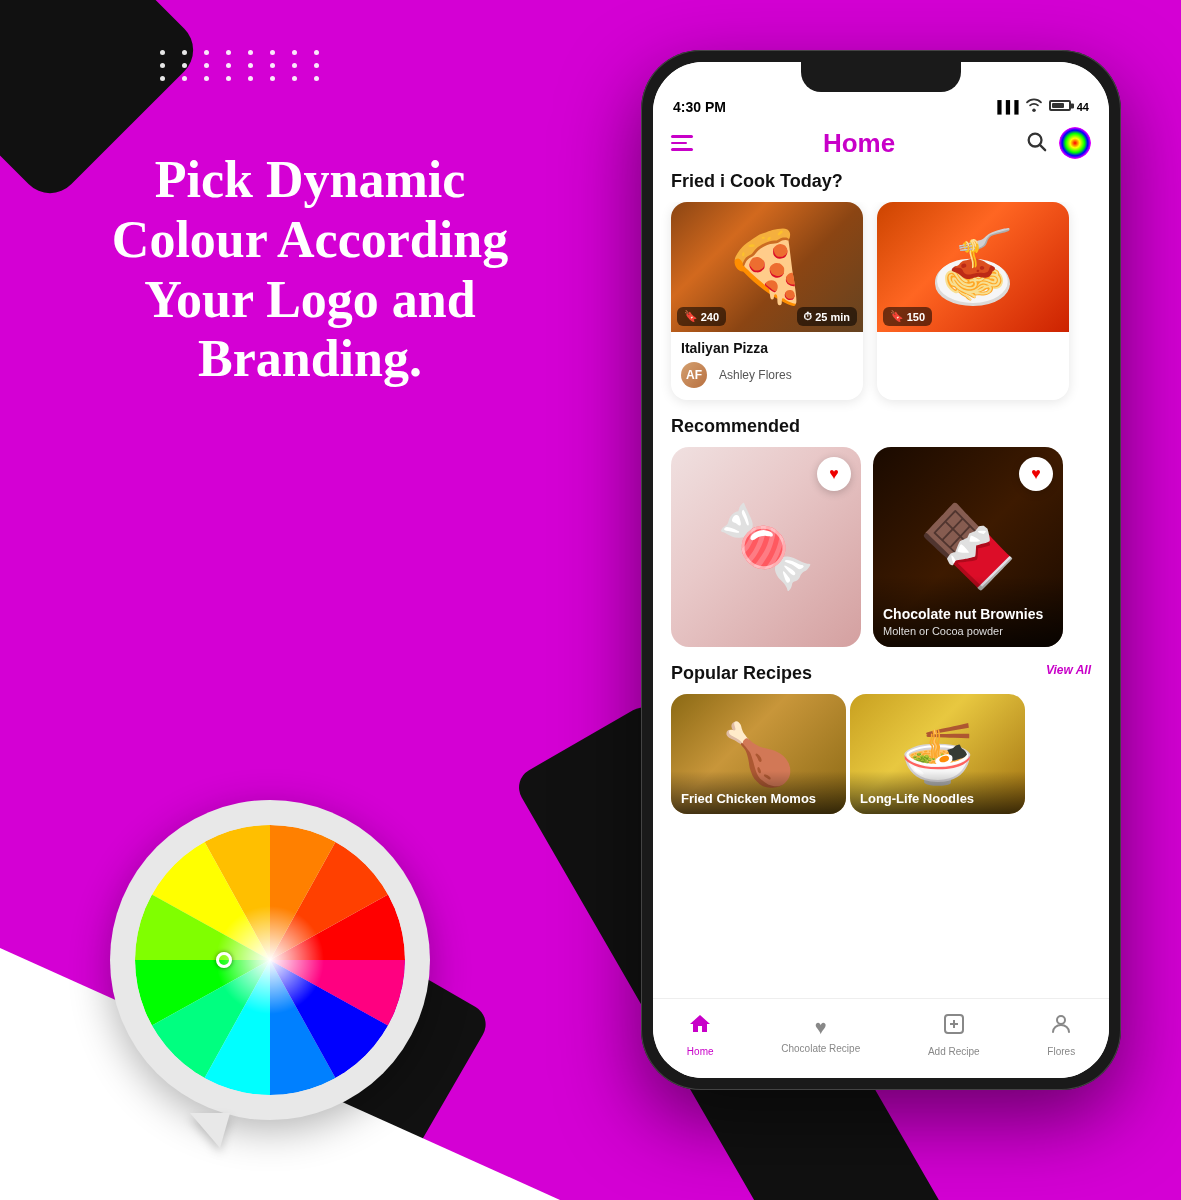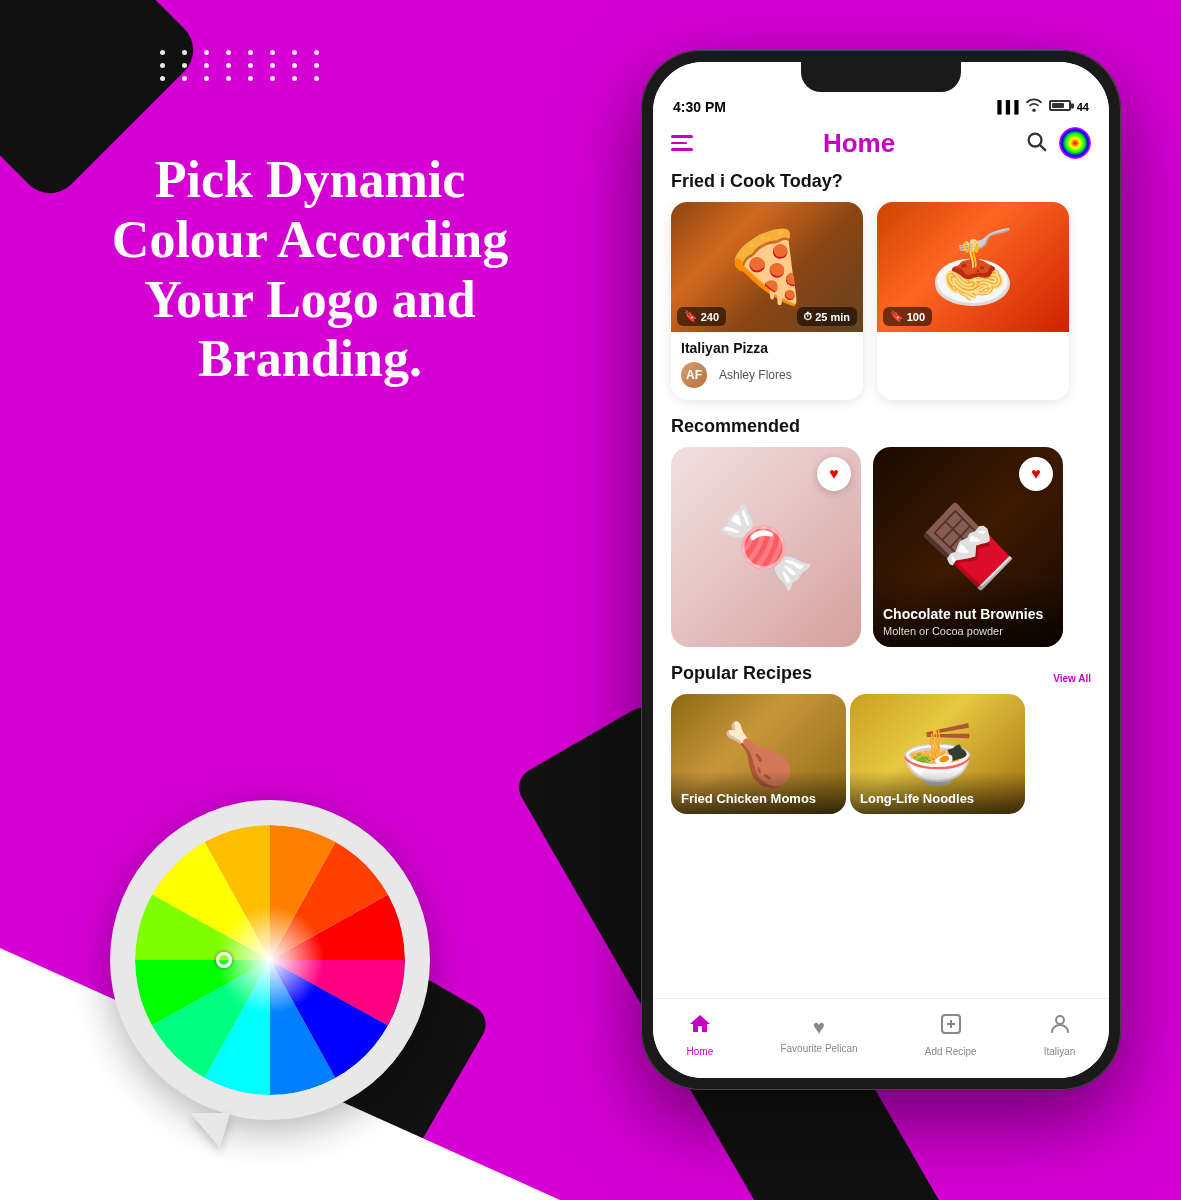--- a/index.html
+++ b/index.html
@@ -408,27 +408,28 @@
       font-size: 11px;
       color: #ddd;
       margin-top: 2px;
     }
 
     
     .section-header {
       padding: 0 18px 10px;
       display: flex;
       justify-content: space-between;
-      align-items: flex-end;
+      align-items: flex-start;
     }
     .view-all {
-      font-size: 10px;
+      font-size: 12px;
       color: #c800c8;
       font-weight: 600;
       cursor: pointer;
+      font-style: italic;
     }
     .popular-row {
       display: flex;
       gap: 4px;
       padding: 0 18px;
       overflow: hidden;
     }
     .popular-card {
       width: 175px;
       height: 120px;
@@ -744,21 +745,21 @@
               </div>
             </div>
           </div>
 
           <div class="recipe-card">
             <div class="recipe-card-img">
               <div class="tomato-pasta-bg recipe-card-img-bg"></div>
               <div class="recipe-stats">
                 <div class="recipe-stat">
                   <span>🔖</span>
-                  <span>100</span>
+                  <span>150</span>
                 </div>
               </div>
             </div>
           </div>
 
         </div>
 
         <div class="section-title">Recommended</div>
         <div class="recommended-row">
 
@@ -802,38 +803,38 @@
         <div class="nav-item">
           <span class="nav-icon active">
             <svg width="24" height="24" viewBox="0 0 24 24" fill="#c800c8">
               <path d="M10 20v-6h4v6h5v-8h3L12 3 2 12h3v8z"></path>
             </svg>
           </span>
           <span class="nav-label active">Home</span>
         </div>
         <div class="nav-item">
           <span class="nav-icon" style="font-size:20px;color:#888;">♥</span>
-          <span class="nav-label">Favourite Pelican</span>
+          <span class="nav-label">Chocolate Recipe</span>
         </div>
         <div class="nav-item">
           <span class="nav-icon">
             <svg width="24" height="24" viewBox="0 0 24 24" fill="none" stroke="#888" stroke-width="2">
               <rect x="3" y="3" width="18" height="18" rx="3"></rect>
               <line x1="12" y1="8" x2="12" y2="16"></line>
               <line x1="8" y1="12" x2="16" y2="12"></line>
             </svg>
           </span>
           <span class="nav-label">Add Recipe</span>
         </div>
         <div class="nav-item">
           <span class="nav-icon">
             <svg width="24" height="24" viewBox="0 0 24 24" fill="none" stroke="#888" stroke-width="2">
               <circle cx="12" cy="8" r="4"></circle>
               <path d="M4 20c0-4 3.6-7 8-7s8 3 8 7" stroke-linecap="round"></path>
             </svg>
           </span>
-          <span class="nav-label">Italiyan</span>
+          <span class="nav-label">Flores</span>
         </div>
       </div>
 
     </div>
   </div>
 </div>
 
 </body></html>

